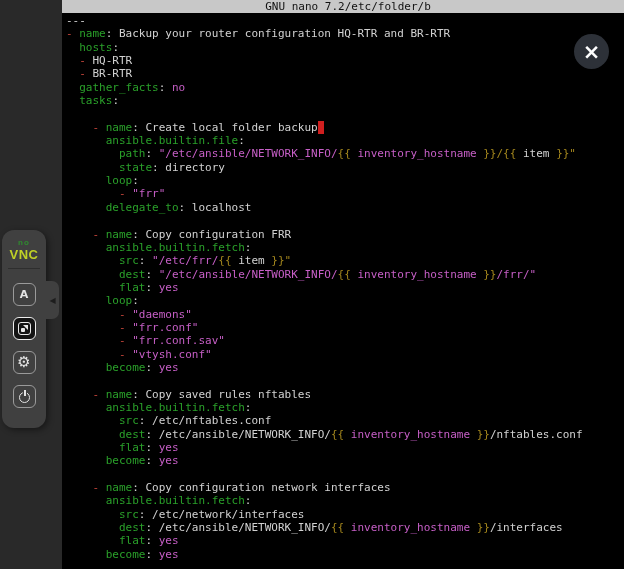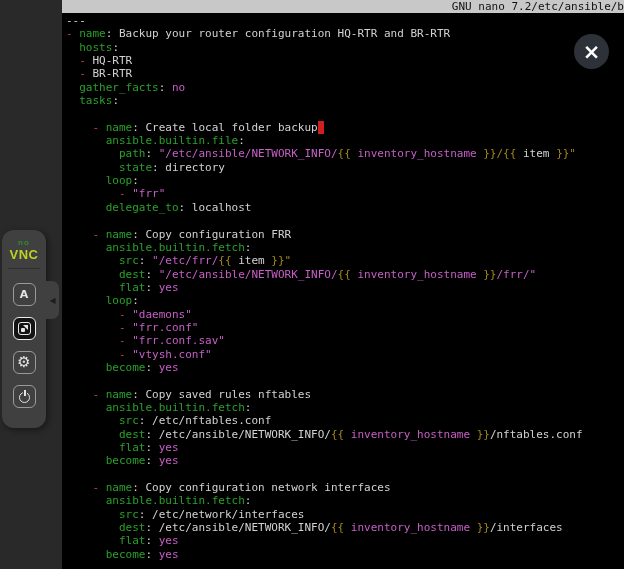--- a/index.html
+++ b/index.html
@@ -41,21 +41,21 @@
   .handle{
     position:absolute;left:46px;top:281px;width:13px;height:38px;background:#404040;
     border-radius:0 7px 7px 0;display:flex;align-items:center;justify-content:center;
     color:#1d1d1d;font-size:8px;cursor:pointer;font-family:"DejaVu Sans",sans-serif;
   }
   
   .terminal{position:absolute;left:62px;top:0;width:562px;height:569px;background:#000;}
   .titlebar{
     height:13px;background:#c8c8c8;color:#111;
     font:11px/13px "DejaVu Sans Mono",monospace;
-    display:flex;justify-content:flex-end;align-items:center;
+    display:flex;justify-content:center;align-items:center;
     padding-left:10px;overflow:hidden;white-space:nowrap;
   }
   .titlebar .file{margin-right:0;}
   .editor{
     position:absolute;left:4px;top:14px;right:0;bottom:0;
     font:11px/13.35px "DejaVu Sans Mono",monospace;
     white-space:pre;color:#d2d2d2;overflow:hidden;
   }
   .line{height:13.35px;}
   
@@ -101,20 +101,20 @@
     </button>
   </div>
   <div class="handle">
     <span>◀</span>
   </div>
 </div>
 
 <div class="terminal">
   <div class="titlebar">
     <span class="app">GNU nano 7.2</span>
-    <span class="file">/etc/ansible/b</span>
+    <span class="file">/etc/folder/b</span>
   </div>
   <div class="editor"><div class="line"><span style="color: rgb(210, 210, 210);">---</span></div><div class="line"><span style="color: rgb(196, 69, 58);">-</span><span style="color: rgb(210, 210, 210);"> </span><span style="color: rgb(42, 161, 42);">name</span><span style="color: rgb(210, 210, 210);">: Backup your router configuration HQ-RTR and BR-RTR</span></div><div class="line"><span style="color: rgb(210, 210, 210);">  </span><span style="color: rgb(42, 161, 42);">hosts</span><span style="color: rgb(210, 210, 210);">:</span></div><div class="line"><span style="color: rgb(210, 210, 210);">  </span><span style="color: rgb(196, 69, 58);">-</span><span style="color: rgb(210, 210, 210);"> HQ-RTR</span></div><div class="line"><span style="color: rgb(210, 210, 210);">  </span><span style="color: rgb(196, 69, 58);">-</span><span style="color: rgb(210, 210, 210);"> BR-RTR</span></div><div class="line"><span style="color: rgb(210, 210, 210);">  </span><span style="color: rgb(42, 161, 42);">gather_facts</span><span style="color: rgb(210, 210, 210);">: </span><span style="color: rgb(199, 95, 199);">no</span></div><div class="line"><span style="color: rgb(210, 210, 210);">  </span><span style="color: rgb(42, 161, 42);">tasks</span><span style="color: rgb(210, 210, 210);">:</span></div><div class="line"> </div><div class="line"><span style="color: rgb(210, 210, 210);">    </span><span style="color: rgb(196, 69, 58);">-</span><span style="color: rgb(210, 210, 210);"> </span><span style="color: rgb(42, 161, 42);">name</span><span style="color: rgb(210, 210, 210);">: Create local folder backup</span><span style="color: rgb(210, 210, 210); background: rgb(208, 31, 31);"> </span></div><div class="line"><span style="color: rgb(210, 210, 210);">      </span><span style="color: rgb(42, 161, 42);">ansible.builtin.file</span><span style="color: rgb(210, 210, 210);">:</span></div><div class="line"><span style="color: rgb(210, 210, 210);">        </span><span style="color: rgb(42, 161, 42);">path</span><span style="color: rgb(210, 210, 210);">: </span><span style="color: rgb(199, 95, 199);">"/etc/ansible/NETWORK_INFO/</span><span style="color: rgb(163, 134, 29);">{{</span><span style="color: rgb(199, 95, 199);"> inventory_hostname </span><span style="color: rgb(163, 134, 29);">}}/{{</span><span style="color: rgb(210, 210, 210);"> item </span><span style="color: rgb(163, 134, 29);">}}"</span></div><div class="line"><span style="color: rgb(210, 210, 210);">        </span><span style="color: rgb(42, 161, 42);">state</span><span style="color: rgb(210, 210, 210);">: directory</span></div><div class="line"><span style="color: rgb(210, 210, 210);">      </span><span style="color: rgb(42, 161, 42);">loop</span><span style="color: rgb(210, 210, 210);">:</span></div><div class="line"><span style="color: rgb(210, 210, 210);">        </span><span style="color: rgb(196, 69, 58);">-</span><span style="color: rgb(210, 210, 210);"> </span><span style="color: rgb(199, 95, 199);">"frr"</span></div><div class="line"><span style="color: rgb(210, 210, 210);">      </span><span style="color: rgb(42, 161, 42);">delegate_to</span><span style="color: rgb(210, 210, 210);">: localhost</span></div><div class="line"> </div><div class="line"><span style="color: rgb(210, 210, 210);">    </span><span style="color: rgb(196, 69, 58);">-</span><span style="color: rgb(210, 210, 210);"> </span><span style="color: rgb(42, 161, 42);">name</span><span style="color: rgb(210, 210, 210);">: Copy configuration FRR</span></div><div class="line"><span style="color: rgb(210, 210, 210);">      </span><span style="color: rgb(42, 161, 42);">ansible.builtin.fetch</span><span style="color: rgb(210, 210, 210);">:</span></div><div class="line"><span style="color: rgb(210, 210, 210);">        </span><span style="color: rgb(42, 161, 42);">src</span><span style="color: rgb(210, 210, 210);">: </span><span style="color: rgb(199, 95, 199);">"/etc/frr/</span><span style="color: rgb(163, 134, 29);">{{</span><span style="color: rgb(210, 210, 210);"> item </span><span style="color: rgb(163, 134, 29);">}}"</span></div><div class="line"><span style="color: rgb(210, 210, 210);">        </span><span style="color: rgb(42, 161, 42);">dest</span><span style="color: rgb(210, 210, 210);">: </span><span style="color: rgb(199, 95, 199);">"/etc/ansible/NETWORK_INFO/</span><span style="color: rgb(163, 134, 29);">{{</span><span style="color: rgb(199, 95, 199);"> inventory_hostname </span><span style="color: rgb(163, 134, 29);">}}</span><span style="color: rgb(199, 95, 199);">/frr/"</span></div><div class="line"><span style="color: rgb(210, 210, 210);">        </span><span style="color: rgb(42, 161, 42);">flat</span><span style="color: rgb(210, 210, 210);">: </span><span style="color: rgb(199, 95, 199);">yes</span></div><div class="line"><span style="color: rgb(210, 210, 210);">      </span><span style="color: rgb(42, 161, 42);">loop</span><span style="color: rgb(210, 210, 210);">:</span></div><div class="line"><span style="color: rgb(210, 210, 210);">        </span><span style="color: rgb(196, 69, 58);">-</span><span style="color: rgb(210, 210, 210);"> </span><span style="color: rgb(199, 95, 199);">"daemons"</span></div><div class="line"><span style="color: rgb(210, 210, 210);">        </span><span style="color: rgb(196, 69, 58);">-</span><span style="color: rgb(210, 210, 210);"> </span><span style="color: rgb(199, 95, 199);">"frr.conf"</span></div><div class="line"><span style="color: rgb(210, 210, 210);">        </span><span style="color: rgb(196, 69, 58);">-</span><span style="color: rgb(210, 210, 210);"> </span><span style="color: rgb(199, 95, 199);">"frr.conf.sav"</span></div><div class="line"><span style="color: rgb(210, 210, 210);">        </span><span style="color: rgb(196, 69, 58);">-</span><span style="color: rgb(210, 210, 210);"> </span><span style="color: rgb(199, 95, 199);">"vtysh.conf"</span></div><div class="line"><span style="color: rgb(210, 210, 210);">      </span><span style="color: rgb(42, 161, 42);">become</span><span style="color: rgb(210, 210, 210);">: </span><span style="color: rgb(199, 95, 199);">yes</span></div><div class="line"> </div><div class="line"><span style="color: rgb(210, 210, 210);">    </span><span style="color: rgb(196, 69, 58);">-</span><span style="color: rgb(210, 210, 210);"> </span><span style="color: rgb(42, 161, 42);">name</span><span style="color: rgb(210, 210, 210);">: Copy saved rules nftables</span></div><div class="line"><span style="color: rgb(210, 210, 210);">      </span><span style="color: rgb(42, 161, 42);">ansible.builtin.fetch</span><span style="color: rgb(210, 210, 210);">:</span></div><div class="line"><span style="color: rgb(210, 210, 210);">        </span><span style="color: rgb(42, 161, 42);">src</span><span style="color: rgb(210, 210, 210);">: /etc/nftables.conf</span></div><div class="line"><span style="color: rgb(210, 210, 210);">        </span><span style="color: rgb(42, 161, 42);">dest</span><span style="color: rgb(210, 210, 210);">: /etc/ansible/NETWORK_INFO/</span><span style="color: rgb(163, 134, 29);">{{</span><span style="color: rgb(199, 95, 199);"> inventory_hostname </span><span style="color: rgb(163, 134, 29);">}}</span><span style="color: rgb(210, 210, 210);">/nftables.conf</span></div><div class="line"><span style="color: rgb(210, 210, 210);">        </span><span style="color: rgb(42, 161, 42);">flat</span><span style="color: rgb(210, 210, 210);">: </span><span style="color: rgb(199, 95, 199);">yes</span></div><div class="line"><span style="color: rgb(210, 210, 210);">      </span><span style="color: rgb(42, 161, 42);">become</span><span style="color: rgb(210, 210, 210);">: </span><span style="color: rgb(199, 95, 199);">yes</span></div><div class="line"> </div><div class="line"><span style="color: rgb(210, 210, 210);">    </span><span style="color: rgb(196, 69, 58);">-</span><span style="color: rgb(210, 210, 210);"> </span><span style="color: rgb(42, 161, 42);">name</span><span style="color: rgb(210, 210, 210);">: Copy configuration network interfaces</span></div><div class="line"><span style="color: rgb(210, 210, 210);">      </span><span style="color: rgb(42, 161, 42);">ansible.builtin.fetch</span><span style="color: rgb(210, 210, 210);">:</span></div><div class="line"><span style="color: rgb(210, 210, 210);">        </span><span style="color: rgb(42, 161, 42);">src</span><span style="color: rgb(210, 210, 210);">: /etc/network/interfaces</span></div><div class="line"><span style="color: rgb(210, 210, 210);">        </span><span style="color: rgb(42, 161, 42);">dest</span><span style="color: rgb(210, 210, 210);">: /etc/ansible/NETWORK_INFO/</span><span style="color: rgb(163, 134, 29);">{{</span><span style="color: rgb(199, 95, 199);"> inventory_hostname </span><span style="color: rgb(163, 134, 29);">}}</span><span style="color: rgb(210, 210, 210);">/interfaces</span></div><div class="line"><span style="color: rgb(210, 210, 210);">        </span><span style="color: rgb(42, 161, 42);">flat</span><span style="color: rgb(210, 210, 210);">: </span><span style="color: rgb(199, 95, 199);">yes</span></div><div class="line"><span style="color: rgb(210, 210, 210);">      </span><span style="color: rgb(42, 161, 42);">become</span><span style="color: rgb(210, 210, 210);">: </span><span style="color: rgb(199, 95, 199);">yes</span></div></div>
 </div>
 
 <button class="close-btn">
   <span>×</span>
 </button>
 
 </body></html>

